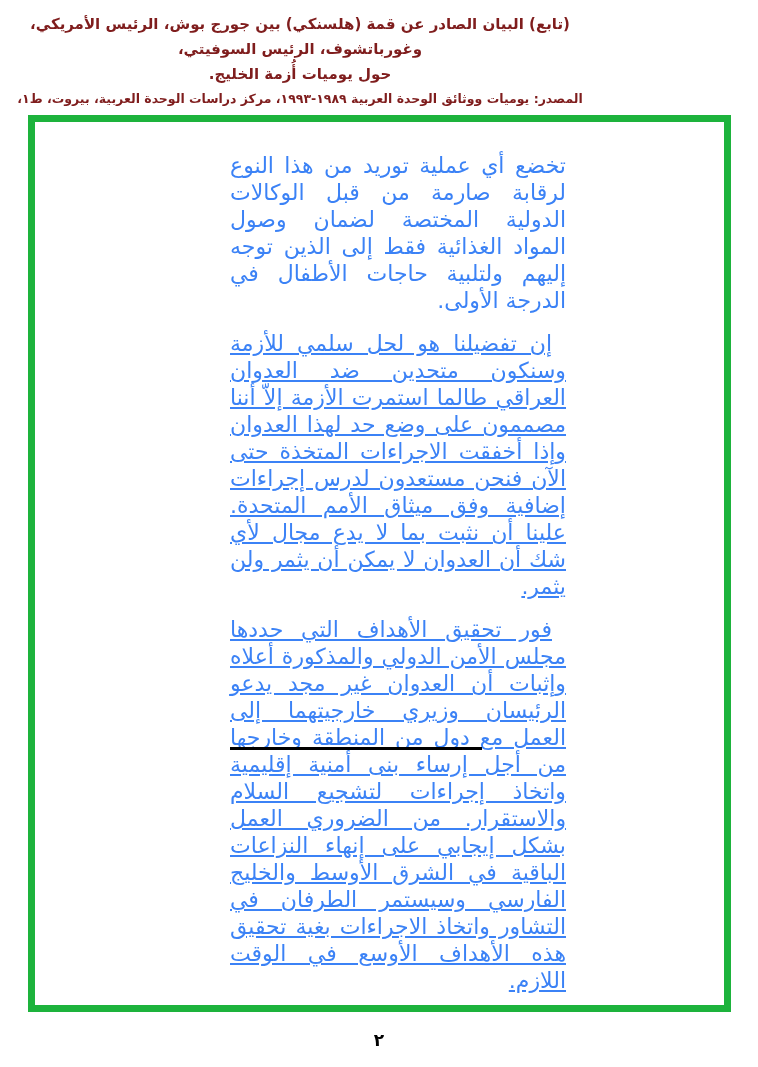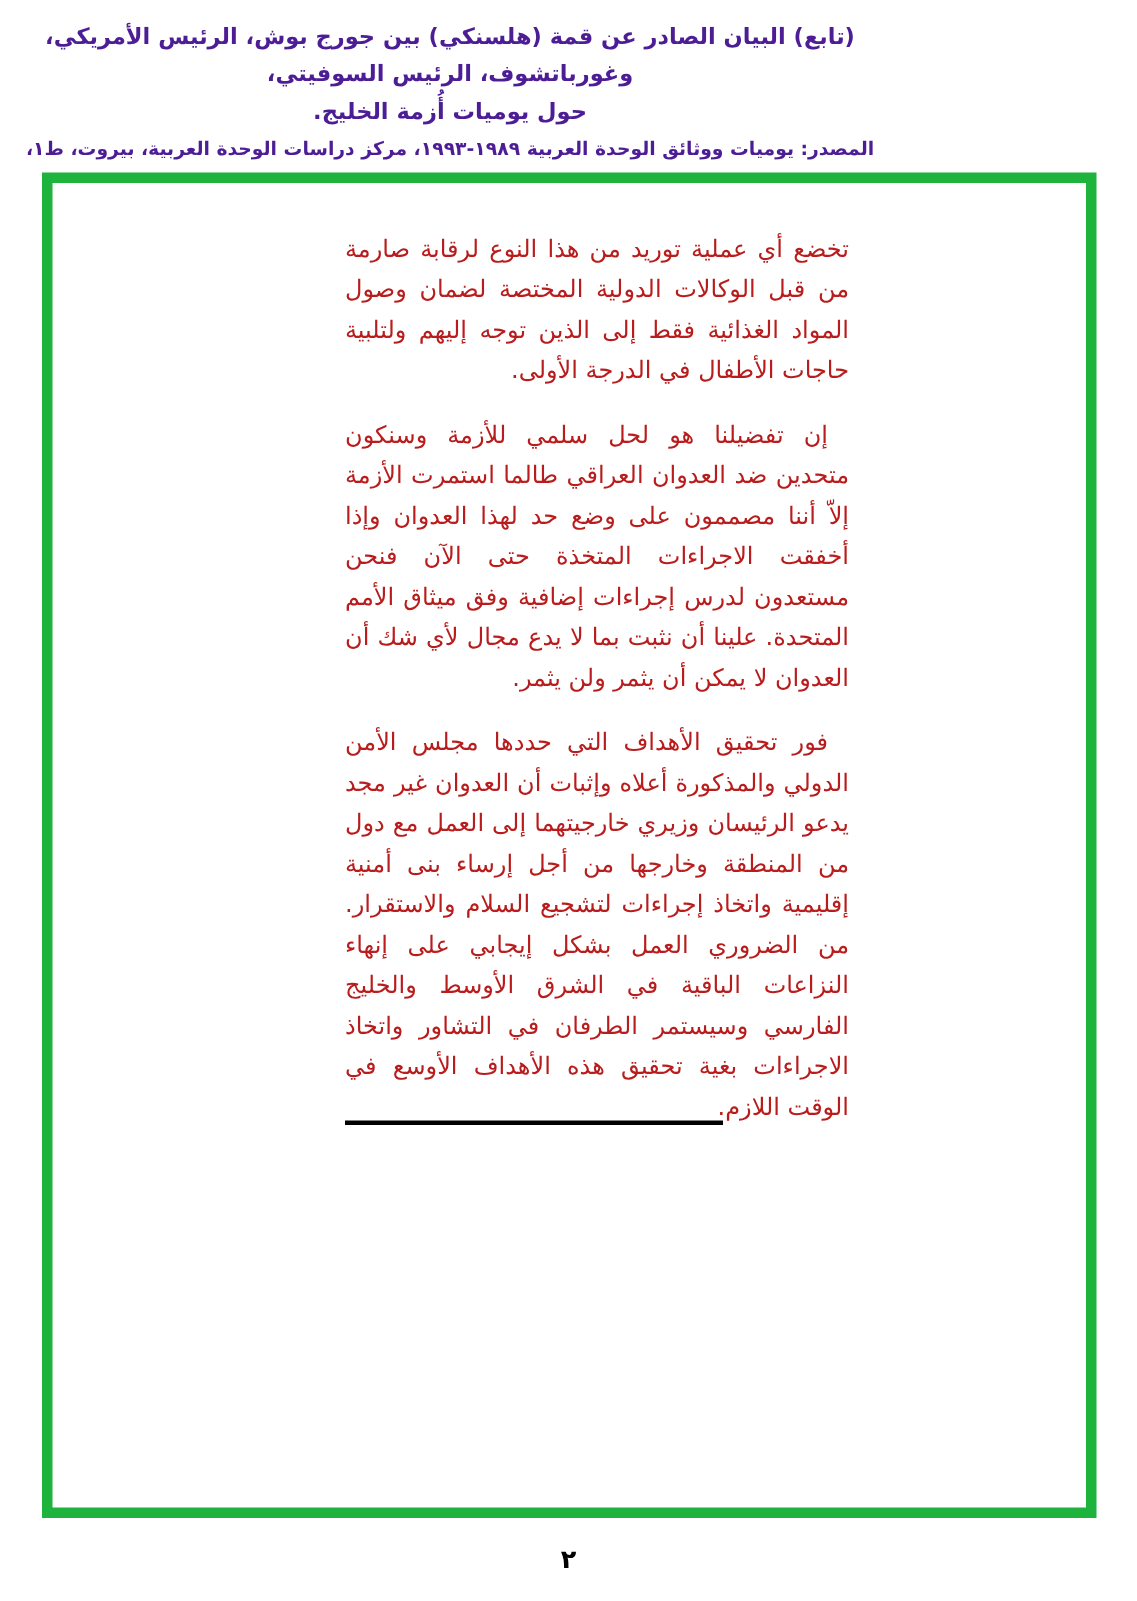--- a/index.html
+++ b/index.html
@@ -15,21 +15,21 @@
     background: #ffffff;
     overflow: hidden;
   }
   .header {
     position: absolute;
     top: 12px;
     left: 0;
     width: 600px;
     direction: rtl;
     text-align: center;
-    color: #4c1d95;
+    color: #7f1d1d;
   }
   .header .title-line {
     font-size: 15px;
     font-weight: 700;
     line-height: 25px;
   }
   .header .source-line {
     font-size: 12.5px;
     font-weight: 700;
     line-height: 22px;
@@ -44,29 +44,30 @@
     border: 7px solid #1db33c;
     background: #ffffff;
   }
   .body-text {
     position: absolute;
     left: 230px;
     top: 152px;
     width: 336px;
     direction: rtl;
     text-align: justify;
-    color: #b91c1c;
-    font-size: 16px;
+    color: #3b82f6;
+    font-size: 22px;
     line-height: 27px;
   }
   .body-text p {
     margin: 0 0 16px 0;
   }
   .body-text p + p {
     text-indent: 14px;
+    text-decoration: underline;
   }
   .footnote-divider {
     position: absolute;
     left: 230px;
     top: 747px;
     width: 252px;
     height: 3px;
     background: #000000;
   }
   .page-number {

